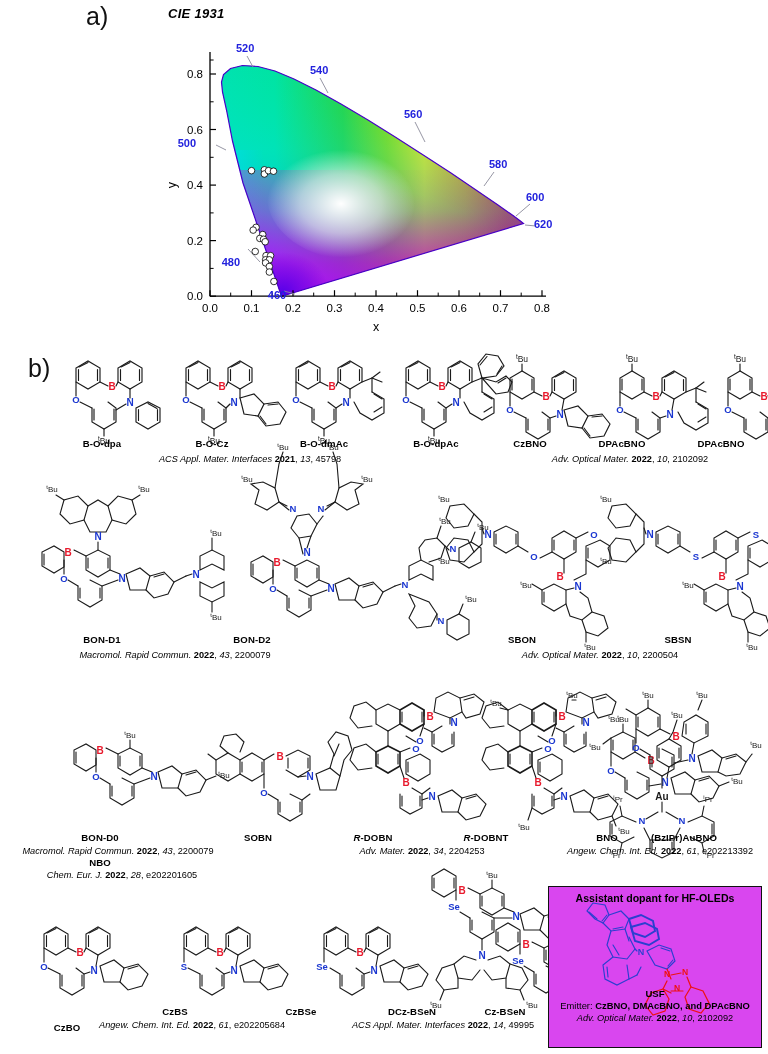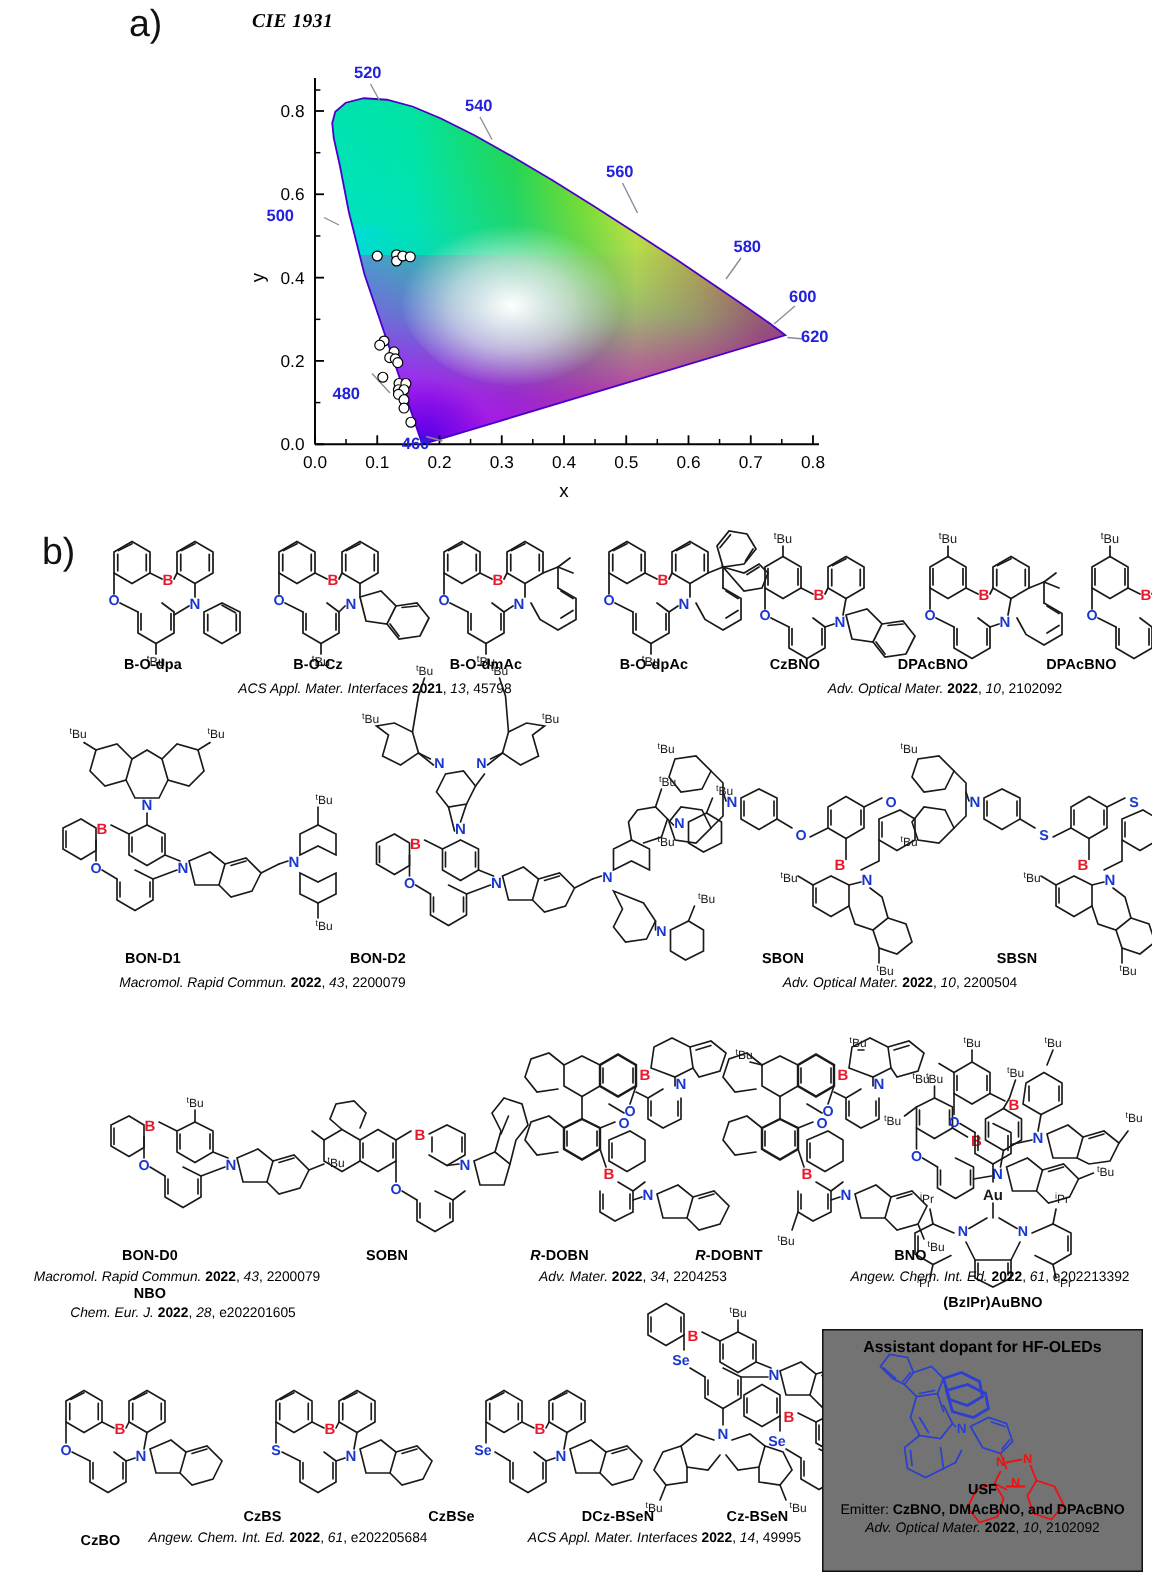--- a/index.html
+++ b/index.html
@@ -5,21 +5,21 @@
   html,body{margin:0;padding:0;background:#ffffff;}
   body{width:768px;height:1054px;position:relative;overflow:hidden;
        font-family:"Liberation Sans", sans-serif;color:#000;}
 
   
   #panel-a{position:absolute;left:0;top:0;width:768px;height:336px;}
   .panel-letter{position:absolute;font-size:25px;font-family:"Liberation Sans",sans-serif;color:#111;}
   #a-letter{left:86px;top:2px;}
 
   #cie-title{position:absolute;left:168px;top:6px;font-size:13px;font-weight:bold;
-             font-style:italic;letter-spacing:.3px;font-family:Liberation Serif, serif;}
+             font-style:italic;letter-spacing:.3px;}
 
   #cie-wrap{position:absolute;left:0px;top:0px;width:620px;height:336px;}
   #cie-svg{position:absolute;left:0;top:0;}
 
   .ax-tick{font-size:11.5px;fill:#000;font-family:"Liberation Sans",sans-serif;}
   .ax-name{font-size:12.5px;fill:#000;font-family:"Liberation Sans",sans-serif;}
   .wl-lab{font-size:11px;fill:#2222dd;font-family:"Liberation Sans",sans-serif;font-weight:bold;}
 
   
   #panel-b{position:absolute;left:0;top:336px;width:768px;height:718px;}
@@ -28,21 +28,21 @@
             white-space:nowrap;letter-spacing:.1px;}
   .mol-name .it{font-style:italic;}
   .ref{position:absolute;font-size:9.2px;font-style:italic;text-align:center;
        white-space:nowrap;}
   .ref b{font-weight:bold;font-style:normal;}
   .ref .vol{}
   .ref .pg{font-style:normal;}
 
   
   #inset{position:absolute;left:548px;top:886px;width:212px;height:160px;
-         border:1.4px solid #111;background:#737373;}
+         border:1.4px solid #111;background:#d946ef;}
   #inset-title{position:absolute;top:5px;left:0;width:100%;text-align:center;
                font-size:10.6px;font-weight:bold;}
   #inset-name{position:absolute;top:101px;left:0;width:100%;text-align:center;
               font-size:9.6px;font-weight:bold;}
   #inset-emit{position:absolute;top:113px;left:0;width:100%;text-align:center;
               font-size:9.4px;}
   #inset-emit b{font-weight:bold;}
   #inset-ref{position:absolute;top:126px;left:0;width:100%;text-align:center;
              font-size:9.2px;font-style:italic;}
   svg{display:block;overflow:visible;}
@@ -924,21 +924,21 @@
       <path d="M110,155 L112,164"></path>
       <text x="118" y="170" font-size="8" text-anchor="middle" stroke="none" fill="#1a1a1a" font-family="Liberation Sans,sans-serif"><tspan font-size="6" baseline-shift="super">i</tspan>Pr</text>
     </g>
   </svg>
 
   <div class="mol-name" style="left:60px;top:496px;width:80px;">BON-D0</div>
   <div class="mol-name" style="left:218px;top:496px;width:80px;">SOBN</div>
   <div class="mol-name" style="left:328px;top:496px;width:90px;"><span class="it">R</span><span>-DOBN</span></div>
   <div class="mol-name" style="left:438px;top:496px;width:96px;"><span class="it">R</span><span>-DOBNT</span></div>
   <div class="mol-name" style="left:572px;top:496px;width:70px;">BNO</div>
-  <div class="mol-name" style="left:604px;top:496px;width:116px;margin-top:31px;">(BzIPr)AuBNO</div>
+  <div class="mol-name" style="left:626px;top:496px;width:116px;">(BzIPr)AuBNO</div>
 
   <div class="ref" style="left:-2px;top:510px;width:240px;">
     <span>Macromol. Rapid Commun.</span>
     <b>2022</b><span class="pg">, </span><span class="vol">43</span><span class="pg">, </span><span class="pg">2200079</span>
   </div>
   <div class="mol-name" style="left:60px;top:521px;width:80px;">NBO</div>
   <div class="ref" style="left:12px;top:534px;width:220px;">
     <span>Chem. Eur. J.</span>
     <b>2022</b><span class="pg">, </span><span class="vol">28</span><span class="pg">, </span><span class="pg">e202201605</span>
   </div>

